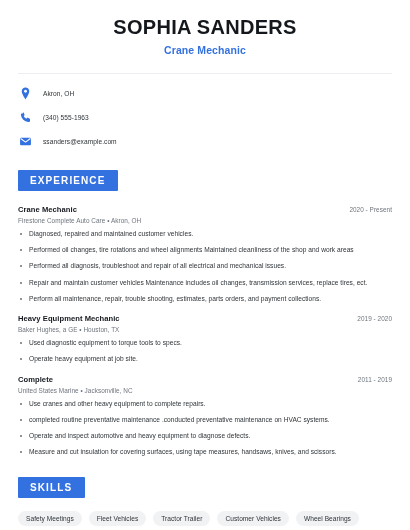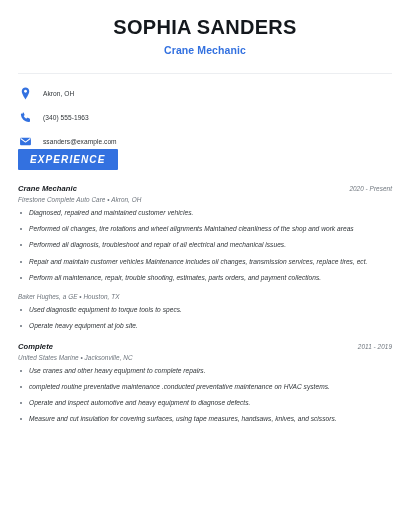--- a/index.html
+++ b/index.html
@@ -81,21 +81,21 @@
     display: inline-block;
     background: #3371e0;
     color: #ffffff;
     font-size: 10px;
     font-weight: bold;
     letter-spacing: 1.1px;
     padding: 5px 13px 5px 12px;
     border-radius: 1px;
   }
   .section-experience {
-    font-style: italic;
+    margin-top: 21px;
   }
   .section-skills {
     margin-top: 20px;
   }
 
   
   .jobs {
     margin-top: 14px;
   }
   .job + .job {
@@ -225,20 +225,24 @@
         <ul class="job-bullets">
           <li>Diagnosed, repaired and maintained customer vehicles.</li>
           <li>Performed oil changes, tire rotations and wheel alignments Maintained cleanliness of the shop and work areas</li>
           <li>Performed all diagnosis, troubleshoot and repair of all electrical and mechanical issues.</li>
           <li>Repair and maintain customer vehicles Maintenance includes oil changes, transmission services, replace tires, ect.</li>
           <li>Perform all maintenance, repair, trouble shooting, estimates, parts orders, and payment collections.</li>
         </ul>
       </div>
 
       <div class="job">
+        <div class="job-head">
+          <span class="job-role">Heavy Equipment Mechanic</span>
+          <span class="job-dates">2019 - 2020</span>
+        </div>
         <div class="job-company">Baker Hughes, a GE  •  Houston, TX</div>
         <ul class="job-bullets">
           <li>Used diagnostic equipment to torque tools to specs.</li>
           <li>Operate heavy equipment at job site.</li>
         </ul>
       </div>
 
       <div class="job">
         <div class="job-head">
           <span class="job-role">Complete</span>
@@ -249,14 +253,25 @@
           <li>Use cranes and other heavy equipment to complete repairs.</li>
           <li>completed routine preventative maintenance .conducted preventative maintenance on HVAC systems.</li>
           <li>Operate and inspect automotive and heavy equipment to diagnose defects.</li>
           <li>Measure and cut insulation for covering surfaces, using tape measures, handsaws, knives, and scissors.</li>
         </ul>
       </div>
 
     </div>
   </div>
 
+  <div class="section-skills">
+    <span class="section-badge">SKILLS</span>
+    <div class="skill-tags">
+      <span class="skill-tag">Safety Meetings</span>
+      <span class="skill-tag">Fleet Vehicles</span>
+      <span class="skill-tag">Tractor Trailer</span>
+      <span class="skill-tag">Customer Vehicles</span>
+      <span class="skill-tag">Wheel Bearings</span>
+
+    </div>
+  </div>
 
 </div>
 
 </body></html>

